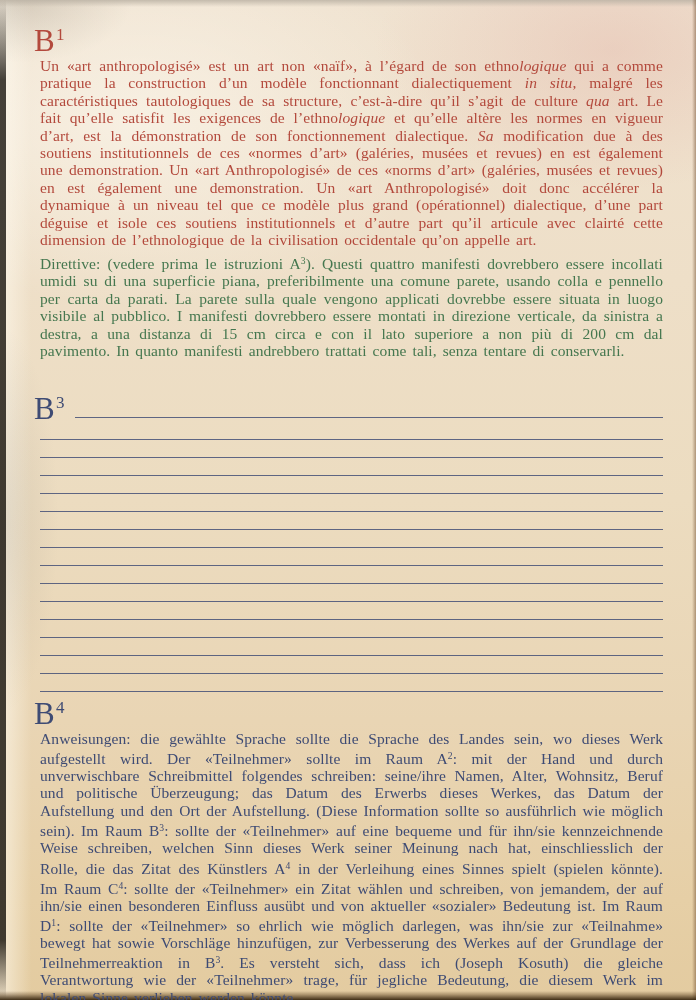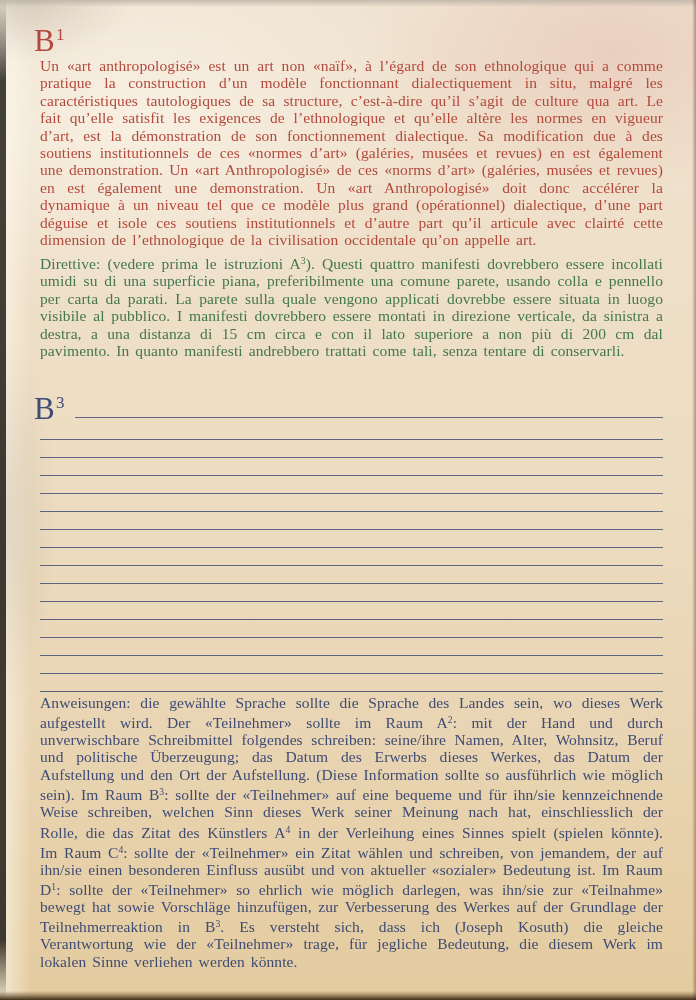--- a/index.html
+++ b/index.html
@@ -37,21 +37,21 @@
     margin: 0 0 3px -6px; letter-spacing: 0.3px;
   }
   .hsup { font-size: 17px; vertical-align: 11px; margin-left: 1px; }
 
   .para {
     margin: 0;
     font-size: 15.5px; line-height: 17.4px;
     text-align: justify;
     word-spacing: 2px; letter-spacing: 0.1px;
   }
-  .para .it { }
+  .para .it { font-style: italic; }
   .para .sup, .rich-sup { font-size: 0.62em; vertical-align: 0.48em; }
 
   .sec { position: relative; }
   .sec-b2 { margin-top: 4px; }
   .sec-b3 { margin-top: 3px; }
   .sec-b4 { margin-top: 2px; }
   .sec-b4 .para { padding-bottom: 20px; }
 
   .hd-row { display: flex; align-items: flex-end; margin-top: 29px; }
   .hd-row .hd { margin-bottom: 0; }
@@ -104,16 +104,17 @@
         <div class="rule"></div>
         <div class="rule"></div>
         <div class="rule"></div>
         <div class="rule"></div>
         <div class="rule"></div>
         <div class="rule"></div>
       </div>
   </section>
 
   <section class="sec sec-b4" style="color: rgb(62, 75, 116);">
+    <h2 class="hd"><span>B</span><span class="hsup">4</span></h2>
     <p class="para"><span>Anweisungen: die gewählte Sprache sollte die Sprache des Landes sein, wo dieses Werk aufgestellt wird. Der «Teilnehmer» sollte im Raum A</span><span class="sup">2</span><span>: mit der Hand und durch unverwischbare Schreibmittel folgendes schreiben: seine/ihre Namen, Alter, Wohnsitz, Beruf und politische Überzeugung; das Datum des Erwerbs dieses Werkes, das Datum der Aufstellung und den Ort der Aufstellung. (Diese Information sollte so ausführlich wie möglich sein). Im Raum B</span><span class="sup">3</span><span>: sollte der «Teilnehmer» auf eine bequeme und für ihn/sie kennzeichnende Weise schreiben, welchen Sinn dieses Werk seiner Meinung nach hat, einschliesslich der Rolle, die das Zitat des Künstlers A</span><span class="sup">4</span><span> in der Verleihung eines Sinnes spielt (spielen könnte). Im Raum C</span><span class="sup">4</span><span>: sollte der «Teilnehmer» ein Zitat wählen und schreiben, von jemandem, der auf ihn/sie einen besonderen Einfluss ausübt und von aktueller «sozialer» Bedeutung ist. Im Raum D</span><span class="sup">1</span><span>: sollte der «Teilnehmer» so ehrlich wie möglich darlegen, was ihn/sie zur «Teilnahme» bewegt hat sowie Vorschläge hinzufügen, zur Verbesserung des Werkes auf der Grundlage der Teilnehmerreaktion in B</span><span class="sup">3</span><span>. Es versteht sich, dass ich (Joseph Kosuth) die gleiche Verantwortung wie der «Teilnehmer» trage, für jegliche Bedeutung, die diesem Werk im lokalen Sinne verliehen werden könnte.</span></p>
   </section>
 
 </div>
 
 </body></html>

